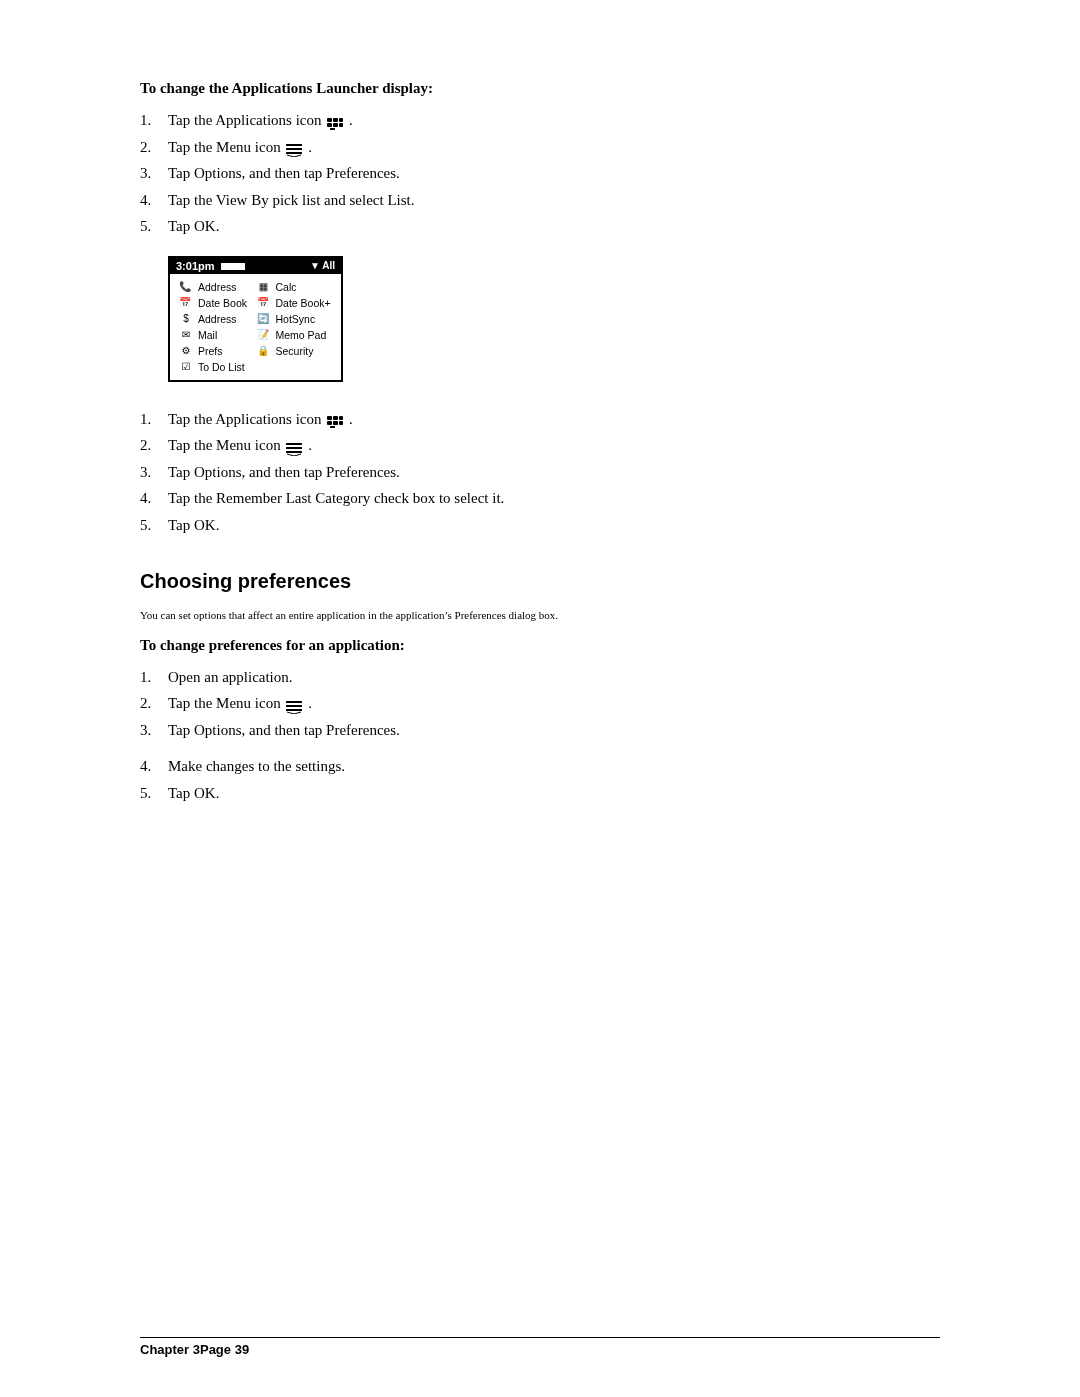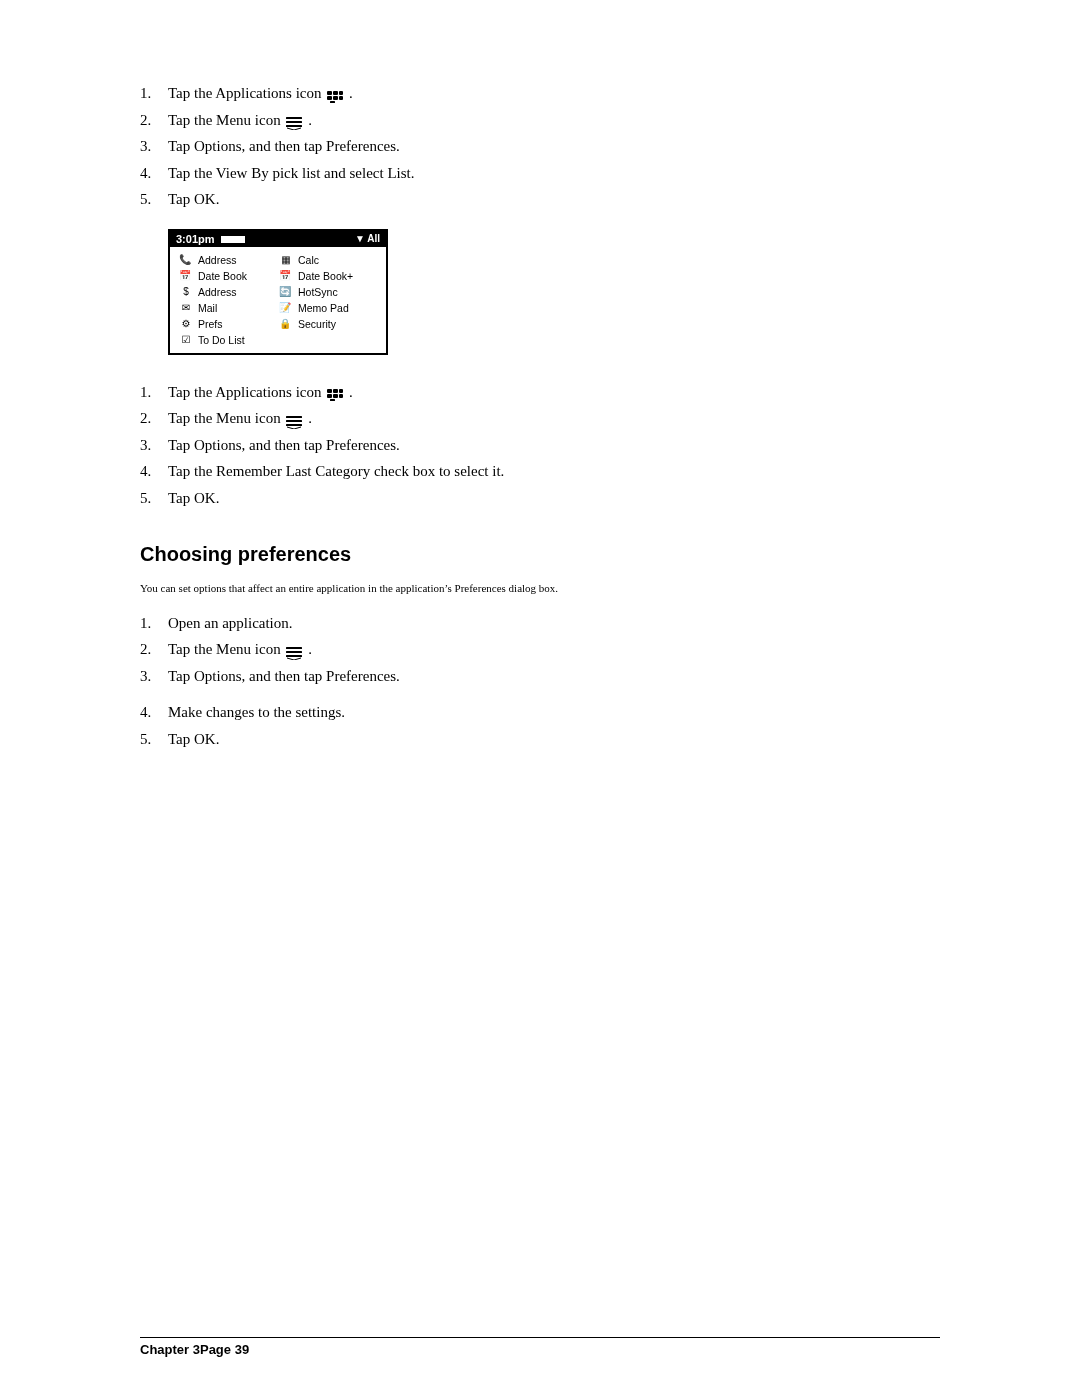--- a/index.html
+++ b/index.html
@@ -38,21 +38,21 @@
     }
 
     .step-list li .num {
       position: absolute;
       left: 0;
     }
 
     
     .device-screenshot {
       border: 2px solid #000;
-      width: 220px;
+      width: 175px;
       margin: 16px 0 20px 28px;
       font-family: Arial, Helvetica, sans-serif;
       font-size: 11px;
       background: #fff;
     }
 
     .device-title-bar {
       background: #000;
       color: #fff;
       display: flex;
@@ -167,20 +167,21 @@
 
     .apps-icon svg {
       width: 18px;
       height: 14px;
     }
   </style>
 </head>
 <body>
 
 <div class="section">
+  <p class="section-heading">To change the Applications Launcher display:</p>
   <ol class="step-list">
     <li>
       <span class="num">1.</span>
       <span>Tap the Applications icon </span>
       <span class="apps-icon">
         <svg viewBox="0 0 18 14" fill="none" xmlns="http://www.w3.org/2000/svg">
           <rect x="1" y="1" width="5" height="4" rx="1" fill="#000"></rect>
           <rect x="7" y="1" width="5" height="4" rx="1" fill="#000"></rect>
           <rect x="13" y="1" width="4" height="4" rx="1" fill="#000"></rect>
           <rect x="1" y="6" width="5" height="4" rx="1" fill="#000"></rect>
@@ -321,20 +322,21 @@
       <span>Tap OK.</span>
     </li>
   </ol>
 </div>
 
 <h1 class="chapter-heading">Choosing preferences</h1>
 
 <p class="body-text">You can set options that affect an entire application in the application’s Preferences dialog box.</p>
 
 <div class="section">
+  <p class="section-heading">To change preferences for an application:</p>
   <ol class="step-list">
     <li>
       <span class="num">1.</span>
       <span>Open an application.</span>
     </li>
     <li>
       <span class="num">2.</span>
       <span>Tap the Menu icon </span>
       <span class="menu-icon">
         <svg viewBox="0 0 18 14" fill="none" xmlns="http://www.w3.org/2000/svg">

